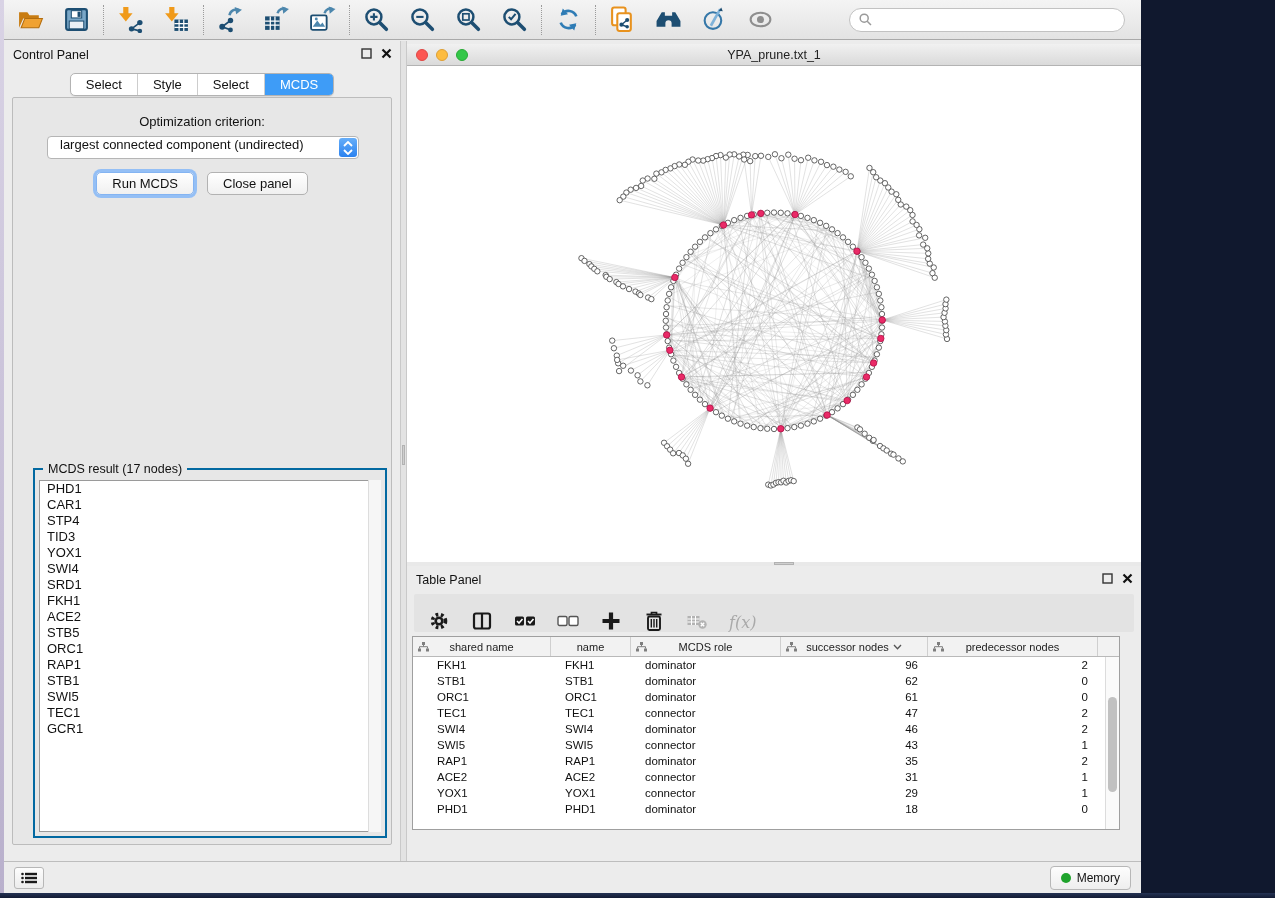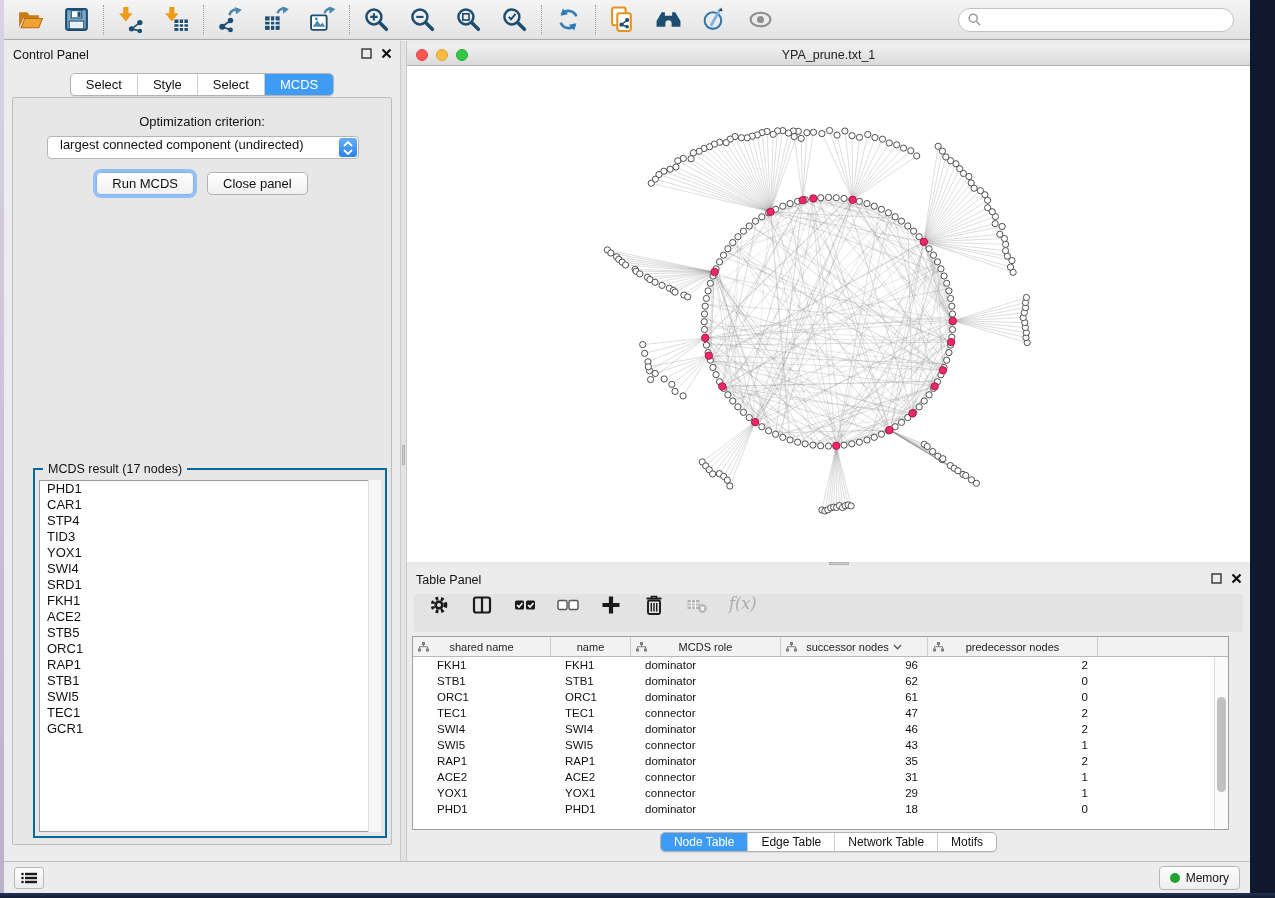--- a/index.html
+++ b/index.html
@@ -3,21 +3,21 @@
 <meta charset="utf-8">
 <style>
   * { margin:0; padding:0; box-sizing:border-box; }
   html,body { width:1275px; height:898px; overflow:hidden;
     font-family:"Liberation Sans", sans-serif; background:#10182e; }
   .screen { position:relative; width:1275px; height:898px; }
   .wall-left { position:absolute; left:0; top:0; width:4px; height:898px;
     background:linear-gradient(#d9d3e5,#b9b0cc); }
   .wall-bottom { position:absolute; left:0; top:893px; width:1275px; height:5px;
     background:linear-gradient(#243253,#121b33); }
-  .window { position:absolute; left:4px; top:0; width:1246px; height:893px;
+  .window { position:absolute; left:4px; top:0; width:1137px; height:893px;
     background:#ececec; }
 
   
   .toolbar { position:absolute; top:0; left:0; right:0; height:40px;
     background:linear-gradient(#f4f4f4,#e3e3e3); border-bottom:1px solid #a9a9a9;
     display:flex; align-items:center; }
   .tgroup { display:flex; align-items:center; gap:19px; padding:0 13px; }
   .tsep { width:0; height:30px; border-left:1px dotted #9b9b9b; }
   .ticon { width:27px; height:27px; display:block; cursor:default; }
   .search-box { margin-left:auto; margin-right:16px; width:276px; height:24px;
@@ -75,21 +75,21 @@
   .traffic { position:absolute; left:9px; top:5px; display:flex; gap:8px; }
   .light { width:12px; height:12px; border-radius:50%; }
   .net-title { position:absolute; left:0; right:0; top:4px; text-align:center;
     font-size:12.5px; color:#222; }
   .net-canvas { position:absolute; top:25px; left:0; right:0; height:496px; background:#fff; }
   .net-canvas svg { width:100%; height:100%; display:block; }
 
   
   .table-panel { position:absolute; top:525px; left:0; right:0; bottom:0; background:#ececec; }
   .tp-toolbar { position:absolute; top:28px; left:7px; right:7px; height:38px;
-    background:#e3e3e3; border-radius:2px; display:flex; align-items:flex-start; gap:21px; padding:0 14px; }
+    background:#e3e3e3; border-radius:2px; display:flex; align-items:flex-end; gap:21px; padding:0 14px; }
   .tp-icon { width:22px; height:22px; display:block; }
   .fx { font-family:"DejaVu Serif", serif; font-style:italic; font-size:16px; color:#a9a9a9; }
   .table-wrap { position:absolute; top:70px; left:5px; right:21px; height:194px;
     background:#fff; border:1px solid #9f9f9f; overflow:hidden; }
   .thead { display:flex; height:20px; background:#f2f2f2; border-bottom:1px solid #b9b9b9; }
   .th { position:relative; display:flex; align-items:center; justify-content:center;
     font-size:11px; color:#222; border-right:1px solid #cfcfcf; gap:4px; }
   .th .tree { position:absolute; left:5px; top:5px; }
   .trow { display:flex; height:16px; font-size:11.5px; color:#111; align-items:center; }
   .td { overflow:hidden; white-space:nowrap; }
@@ -1149,28 +1149,20 @@
                 <div class="td" style="width: 150px; padding-left: 14px;">dominator</div>
                 <div class="td num" style="width: 147px; padding-left: 0px; padding-right: 10px;">18</div>
                 <div class="td num" style="width: 170px; padding-left: 0px; padding-right: 10px;">0</div>
               </div>
             </div>
           <div class="tbody-scroll">
             <div class="thumb" style="top:40px;height:95px;"></div>
           </div>
         </div>
 
-        <div class="tp-tabs">
-          <div class="seg" id="tp-tabs-seg">
-              <div class="active">Node Table</div>
-              <div>Edge Table</div>
-              <div>Network Table</div>
-              <div>Motifs</div>
-            </div>
-        </div>
       </div>
     </div>
 
     <div class="statusbar">
       <div class="list-btn">
         <svg width="16" height="12" viewBox="0 0 16 12">
           <circle cx="1.5" cy="2" r="1.3" fill="#1a1a1a"></circle>
             <rect x="4" y="0.8" width="12" height="2.4" fill="#1a1a1a"></rect>
           <circle cx="1.5" cy="6" r="1.3" fill="#1a1a1a"></circle>
             <rect x="4" y="4.8" width="12" height="2.4" fill="#1a1a1a"></rect>

